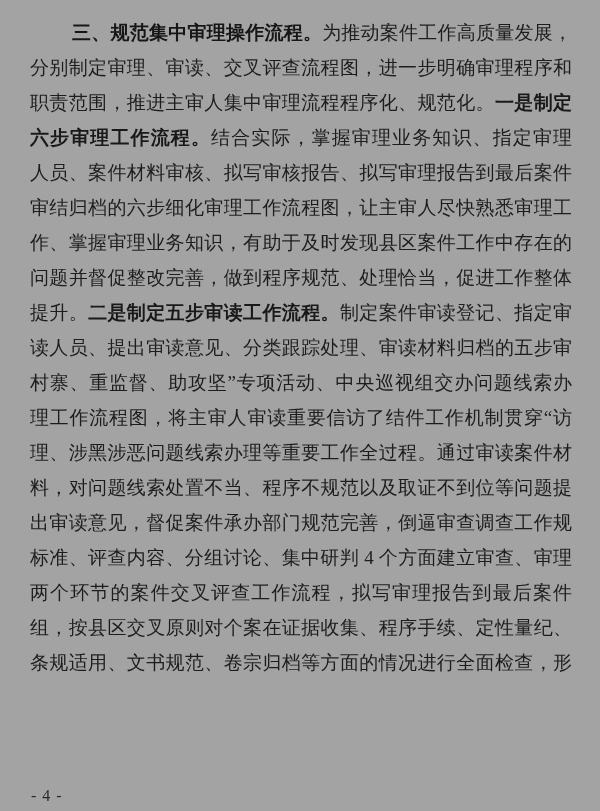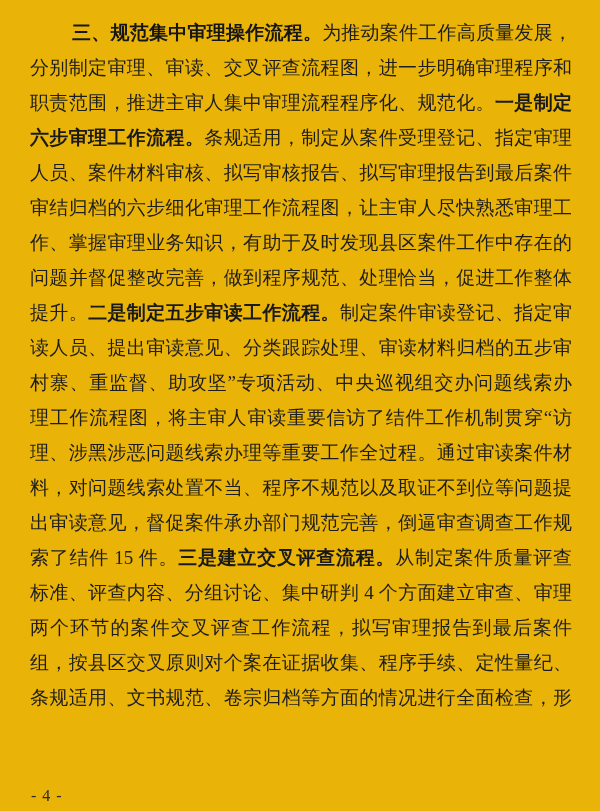--- a/index.html
+++ b/index.html
@@ -4,21 +4,21 @@
 <style>
   html, body {
     margin: 0;
     padding: 0;
     background: #ffffff;
   }
   .page {
     position: relative;
     width: 600px;
     height: 811px;
-    background: #eab308;
+    background: #a3a3a3;
     overflow: hidden;
     font-family: "Liberation Serif", "DejaVu Serif", serif;
   }
   .content {
     position: absolute;
     left: 30px;
     top: 15px;
     width: 542px;
   }
   .line {
@@ -55,32 +55,31 @@
   }
 </style>
 </head>
 <body>
 
 <div class="page">
   <div class="content" id="doc-lines">
       <div class="line indent"><span class="seg-heading">三、规范集中审理操作流程。</span><span class="seg-normal">为推动案件工作高质量发展，</span></div>
       <div class="line"><span class="seg-normal">分别制定审理、审读、交叉评查流程图，进一步明确审理程序和</span></div>
       <div class="line"><span class="seg-normal">职责范围，推进主审人集中审理流程程序化、规范化。</span><span class="seg-bold">一是制定</span></div>
-      <div class="line"><span class="seg-bold">六步审理工作流程。</span><span class="seg-normal">条规适用，制定从案件受理登记、指定审理</span></div>
+      <div class="line"><span class="seg-bold">六步审理工作流程。</span><span class="seg-normal">结合实际，掌握审理业务知识、指定审理</span></div>
       <div class="line"><span class="seg-normal">人员、案件材料审核、拟写审核报告、拟写审理报告到最后案件</span></div>
       <div class="line"><span class="seg-normal">审结归档的六步细化审理工作流程图，让主审人尽快熟悉审理工</span></div>
       <div class="line"><span class="seg-normal">作、掌握审理业务知识，有助于及时发现县区案件工作中存在的</span></div>
       <div class="line"><span class="seg-normal">问题并督促整改完善，做到程序规范、处理恰当，促进工作整体</span></div>
       <div class="line"><span class="seg-normal">提升。</span><span class="seg-bold">二是制定五步审读工作流程。</span><span class="seg-normal">制定案件审读登记、指定审</span></div>
       <div class="line"><span class="seg-normal">读人员、提出审读意见、分类跟踪处理、审读材料归档的五步审</span></div>
       <div class="line"><span class="seg-normal">村寨、重监督、助攻坚”专项活动、中央巡视组交办问题线索办</span></div>
       <div class="line"><span class="seg-normal">理工作流程图，将主审人审读重要信访了结件工作机制贯穿“访</span></div>
       <div class="line"><span class="seg-normal">理、涉黑涉恶问题线索办理等重要工作全过程。通过审读案件材</span></div>
       <div class="line"><span class="seg-normal">料，对问题线索处置不当、程序不规范以及取证不到位等问题提</span></div>
       <div class="line"><span class="seg-normal">出审读意见，督促案件承办部门规范完善，倒逼审查调查工作规</span></div>
-      <div class="line"><span class="seg-normal">索了结件 15 件。</span><span class="seg-bold">三是建立交叉评查流程。</span><span class="seg-normal">从制定案件质量评查</span></div>
       <div class="line"><span class="seg-normal">标准、评查内容、分组讨论、集中研判 4 个方面建立审查、审理</span></div>
       <div class="line"><span class="seg-normal">两个环节的案件交叉评查工作流程，拟写审理报告到最后案件</span></div>
       <div class="line"><span class="seg-normal">组，按县区交叉原则对个案在证据收集、程序手续、定性量纪、</span></div>
       <div class="line"><span class="seg-normal">条规适用、文书规范、卷宗归档等方面的情况进行全面检查，形</span></div>
     </div>
   <div class="page-number">- 4 -</div>
 </div>
 
 </body></html>

